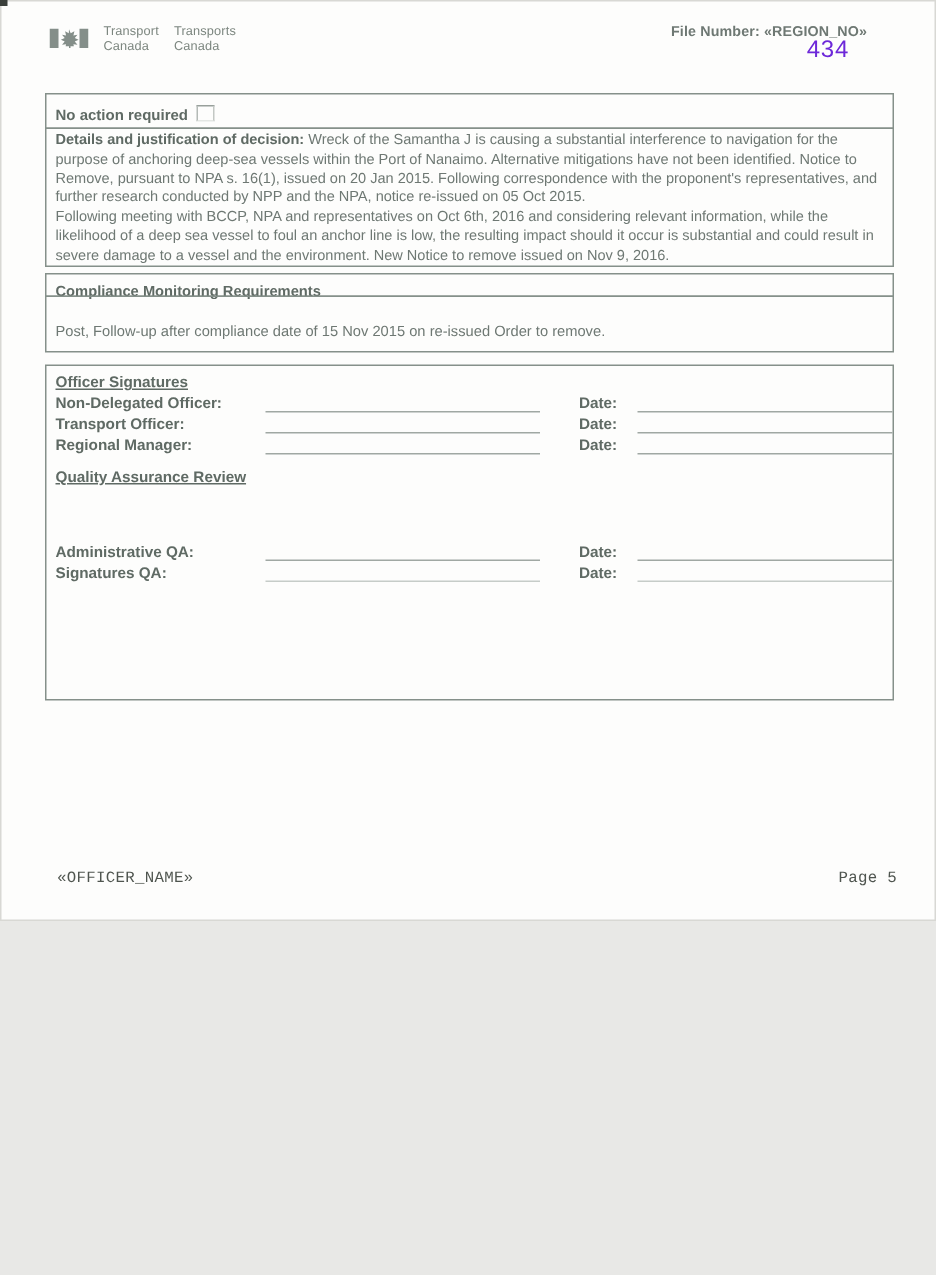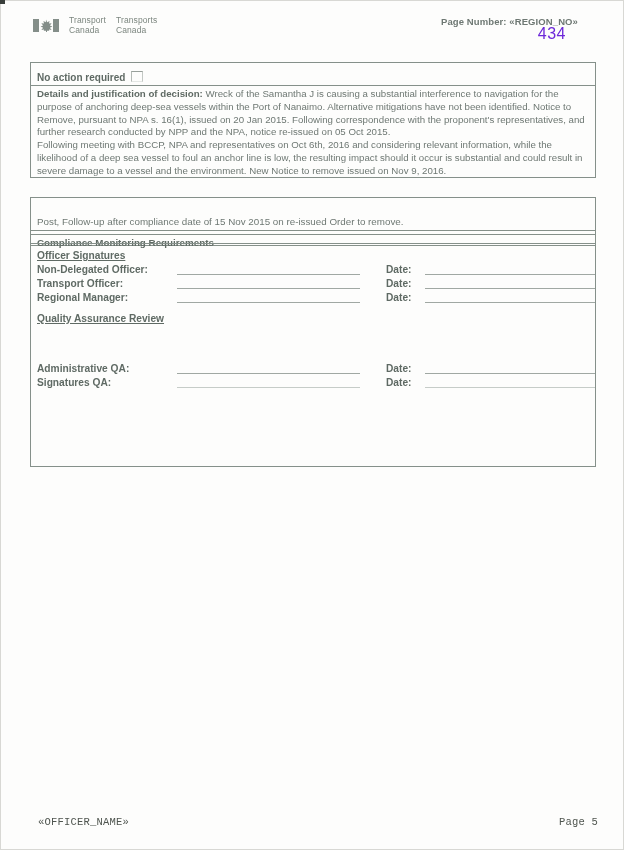--- a/index.html
+++ b/index.html
@@ -1,18 +1,18 @@
 <!DOCTYPE html>
 <html><head>
 <meta charset="utf-8">
 <style>
   html,body{margin:0;padding:0;background:#e8e8e6;}
   .page{
     position:relative;
-    width:624px;height:850px;
+    width:624px;height:614px;
     margin:0 auto;
     background:#fdfdfc;
     font-family:"Liberation Sans","DejaVu Sans",sans-serif;
     color:#6e7873;
     overflow:hidden;
     box-shadow:inset 0 0 0 1px #d8d8d4;
   }
   
   .header{position:absolute;top:16px;left:33px;right:28px;display:flex;justify-content:space-between;}
   .brand{display:flex;align-items:flex-start;gap:10px;}
@@ -24,21 +24,21 @@
   .file-value{font-size:16px;color:#6d28d9;margin-top:-2px;margin-right:12px;letter-spacing:.5px;}
   
   .box{position:absolute;left:30px;width:566px;border:1px solid #85908a;box-sizing:border-box;background:transparent;}
   .no-action-box{top:62px;height:24px;padding:4px 22px 0 6px;}
   .no-action-label{font-size:10px;font-weight:bold;color:#5f6a64;}
   .checkbox{display:inline-block;width:10px;height:9px;margin-left:6px;vertical-align:-1px;
             border-top:1px solid #98a09b;border-left:1px solid #b4bab6;border-right:1px solid #c3c8c4;border-bottom:1px solid #e4e7e4;}
   .details-box{top:85px;height:93px;padding:2px 6px;font-size:9.7px;line-height:12.8px;}
   .details-box p{margin:0;}
   .details-label{font-weight:bold;color:#5f6a64;}
-  .compliance-head-box{top:182px;height:16px;padding:1px 6px;margin-top:48px;}
+  .compliance-head-box{top:182px;height:16px;padding:1px 6px;}
   .compliance-head{font-size:9.8px;font-weight:bold;color:#5f6a64;}
   .compliance-body-box{top:197px;height:26px;padding:18px 6px;font-size:9.8px;}
   
   .sig-box{top:243px;height:224px;padding:6px 6px 0 6px;}
   .sig-title{font-size:10.2px;font-weight:bold;color:#5f6a64;text-decoration:underline;}
   .sig-row{display:flex;align-items:flex-end;height:14px;}
   .sig-label{font-size:10.2px;font-weight:bold;color:#5f6a64;width:140px;flex:none;}
   .sig-line{flex:none;width:183px;border-bottom:1px solid #a0a8a3;height:12px;}
   .date-label{font-size:10.2px;font-weight:bold;color:#5f6a64;margin-left:26px;margin-right:14px;flex:none;}
   .date-line{flex:1;border-bottom:1px solid #a0a8a3;height:12px;margin-right:-6px;}
@@ -66,21 +66,21 @@
       <div class="brand-col">
         <span class="l1">Transport</span>
         <span class="l1">Canada</span>
       </div>
       <div class="brand-col">
         <span class="l1">Transports</span>
         <span class="l1">Canada</span>
       </div>
     </div>
     <div class="file-block">
-      <div class="file-label">Page Number: «REGION_NO»</div>
+      <div class="file-label">File Number: «REGION_NO»</div>
       <div class="file-value">434</div>
     </div>
   </div>
 
   <div class="box no-action-box">
     <span class="no-action-label">No action required</span><span class="checkbox"></span>
   </div>
 
   <div class="box details-box">
     <p><span class="details-label">Details and justification of decision:</span><span> Wreck of the Samantha J is causing a substantial interference to navigation for the purpose of anchoring deep-sea vessels within the Port of Nanaimo. Alternative mitigations have not been identified. Notice to Remove, pursuant to NPA s. 16(1), issued on 20 Jan 2015.  Following correspondence with the proponent's representatives, and further research conducted by NPP and the NPA, notice re-issued on 05 Oct 2015.</span></p>

